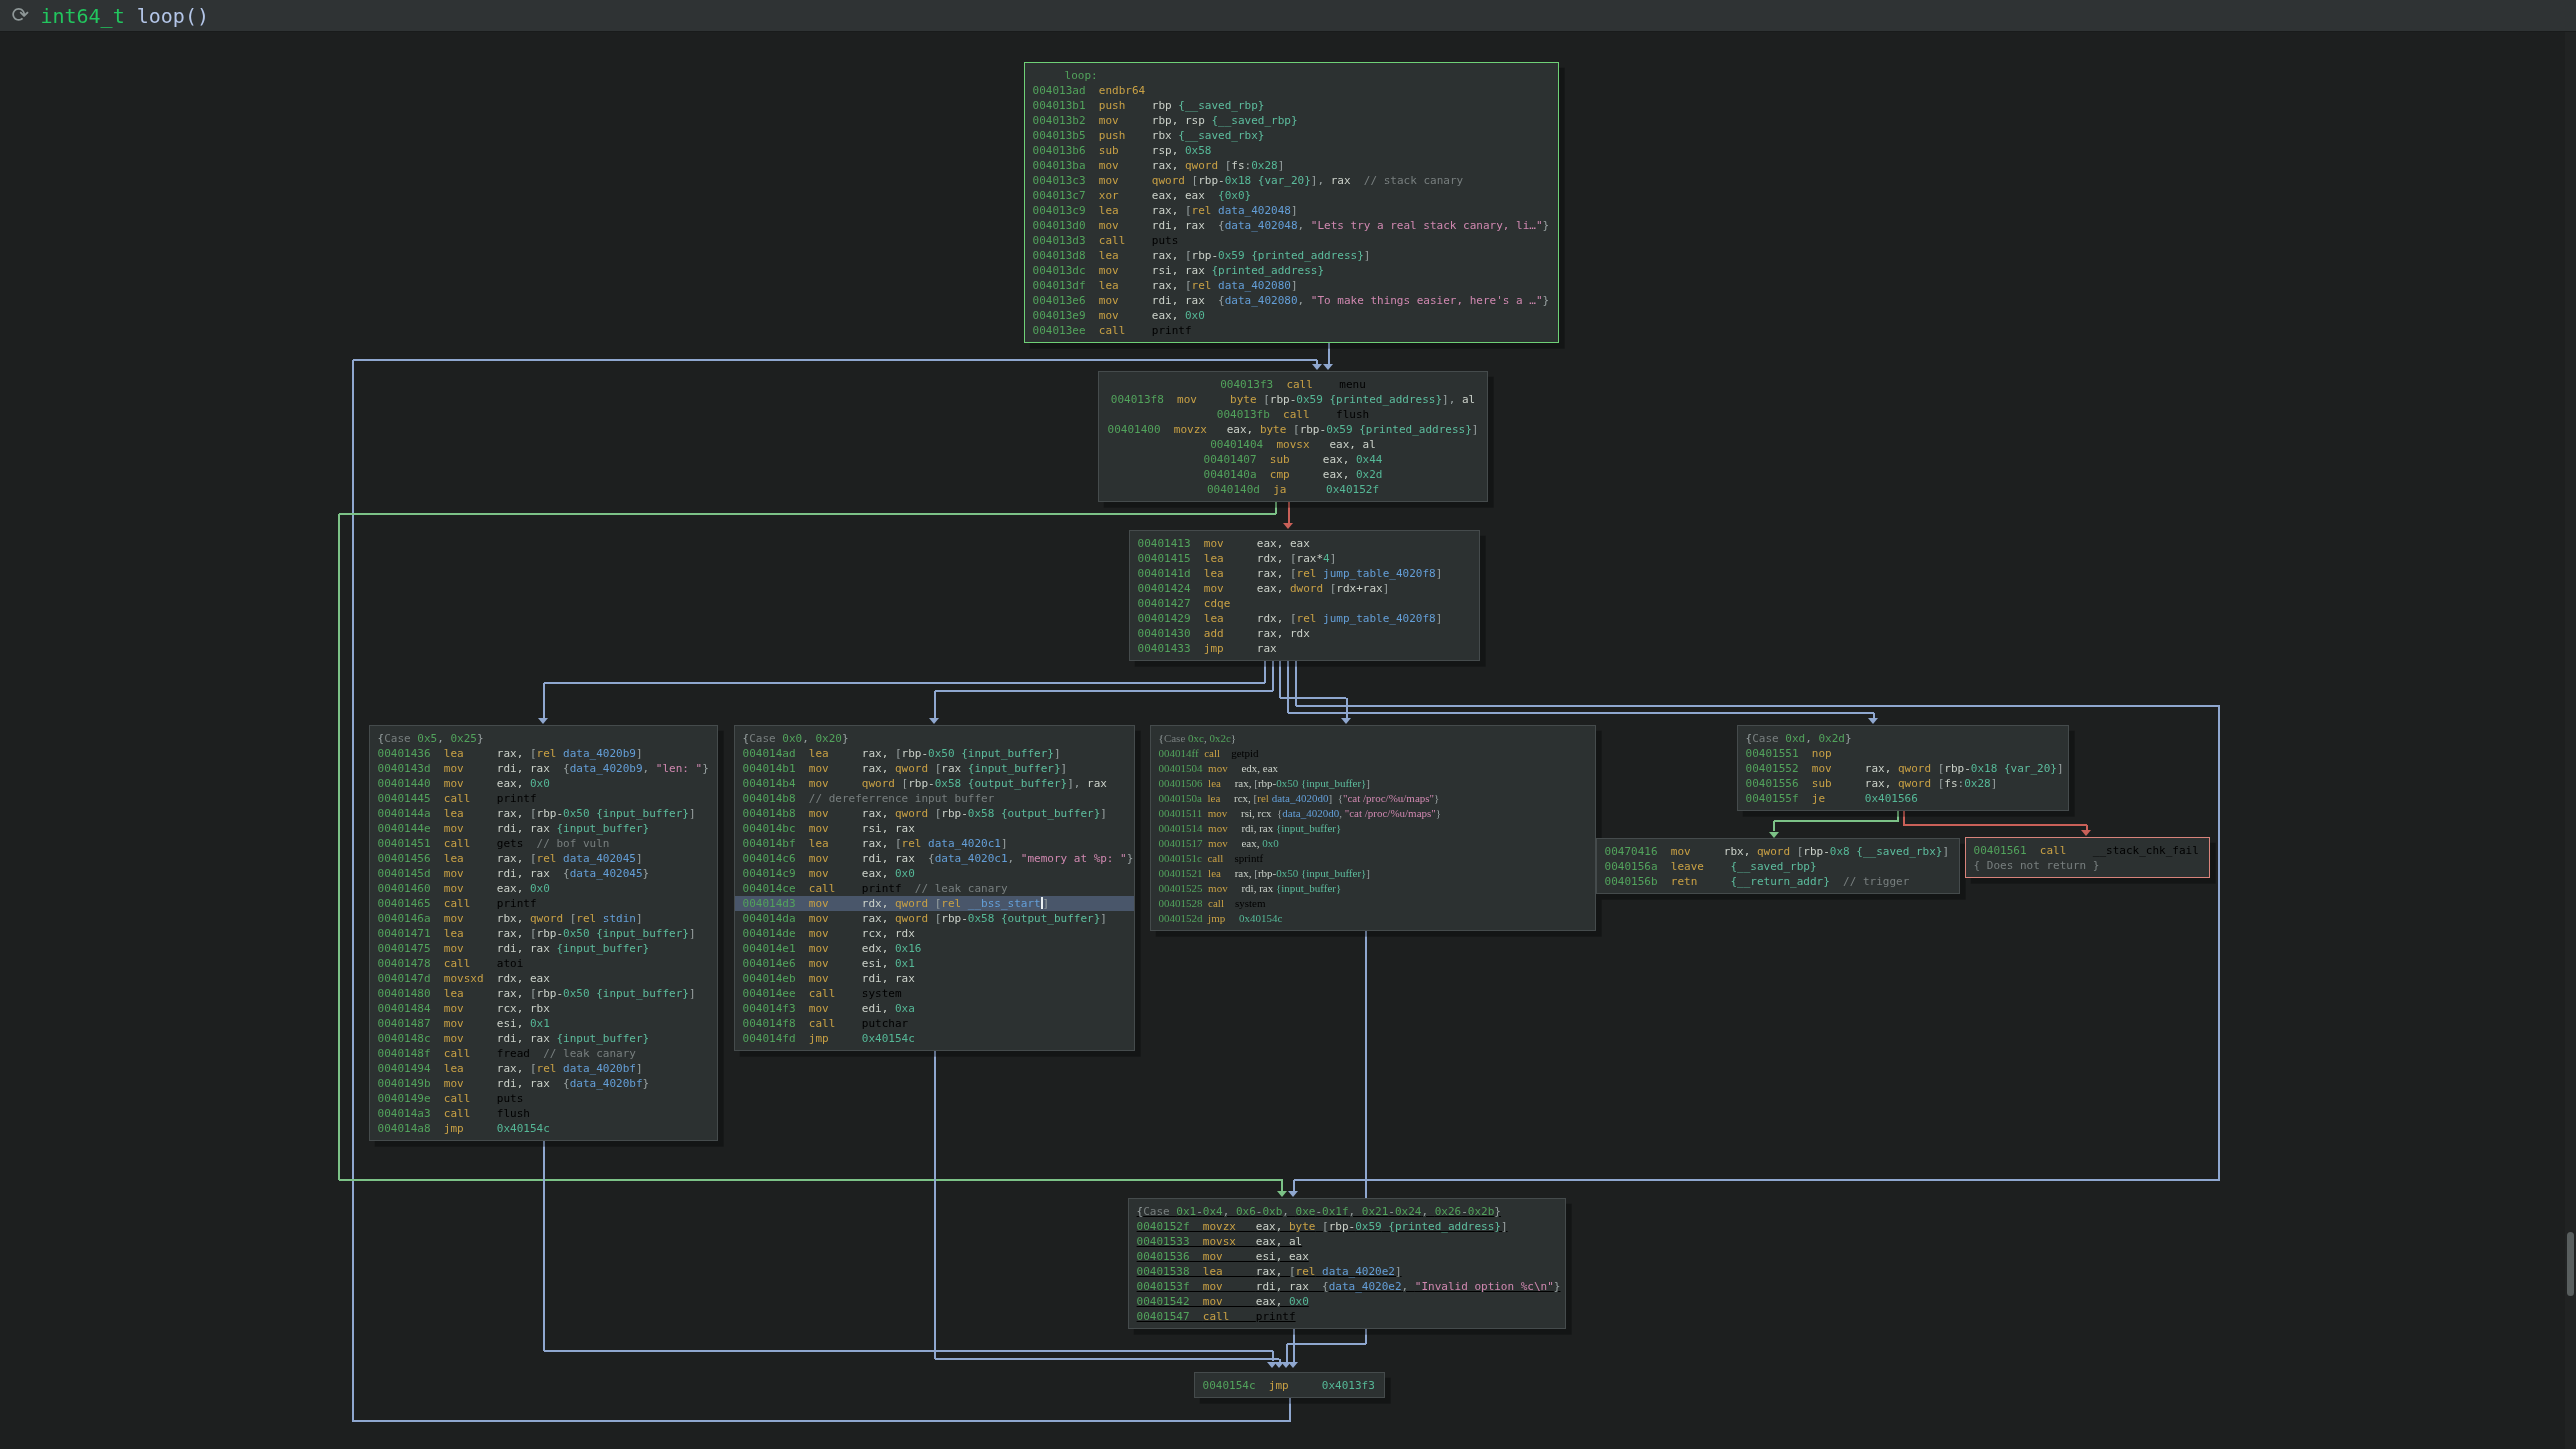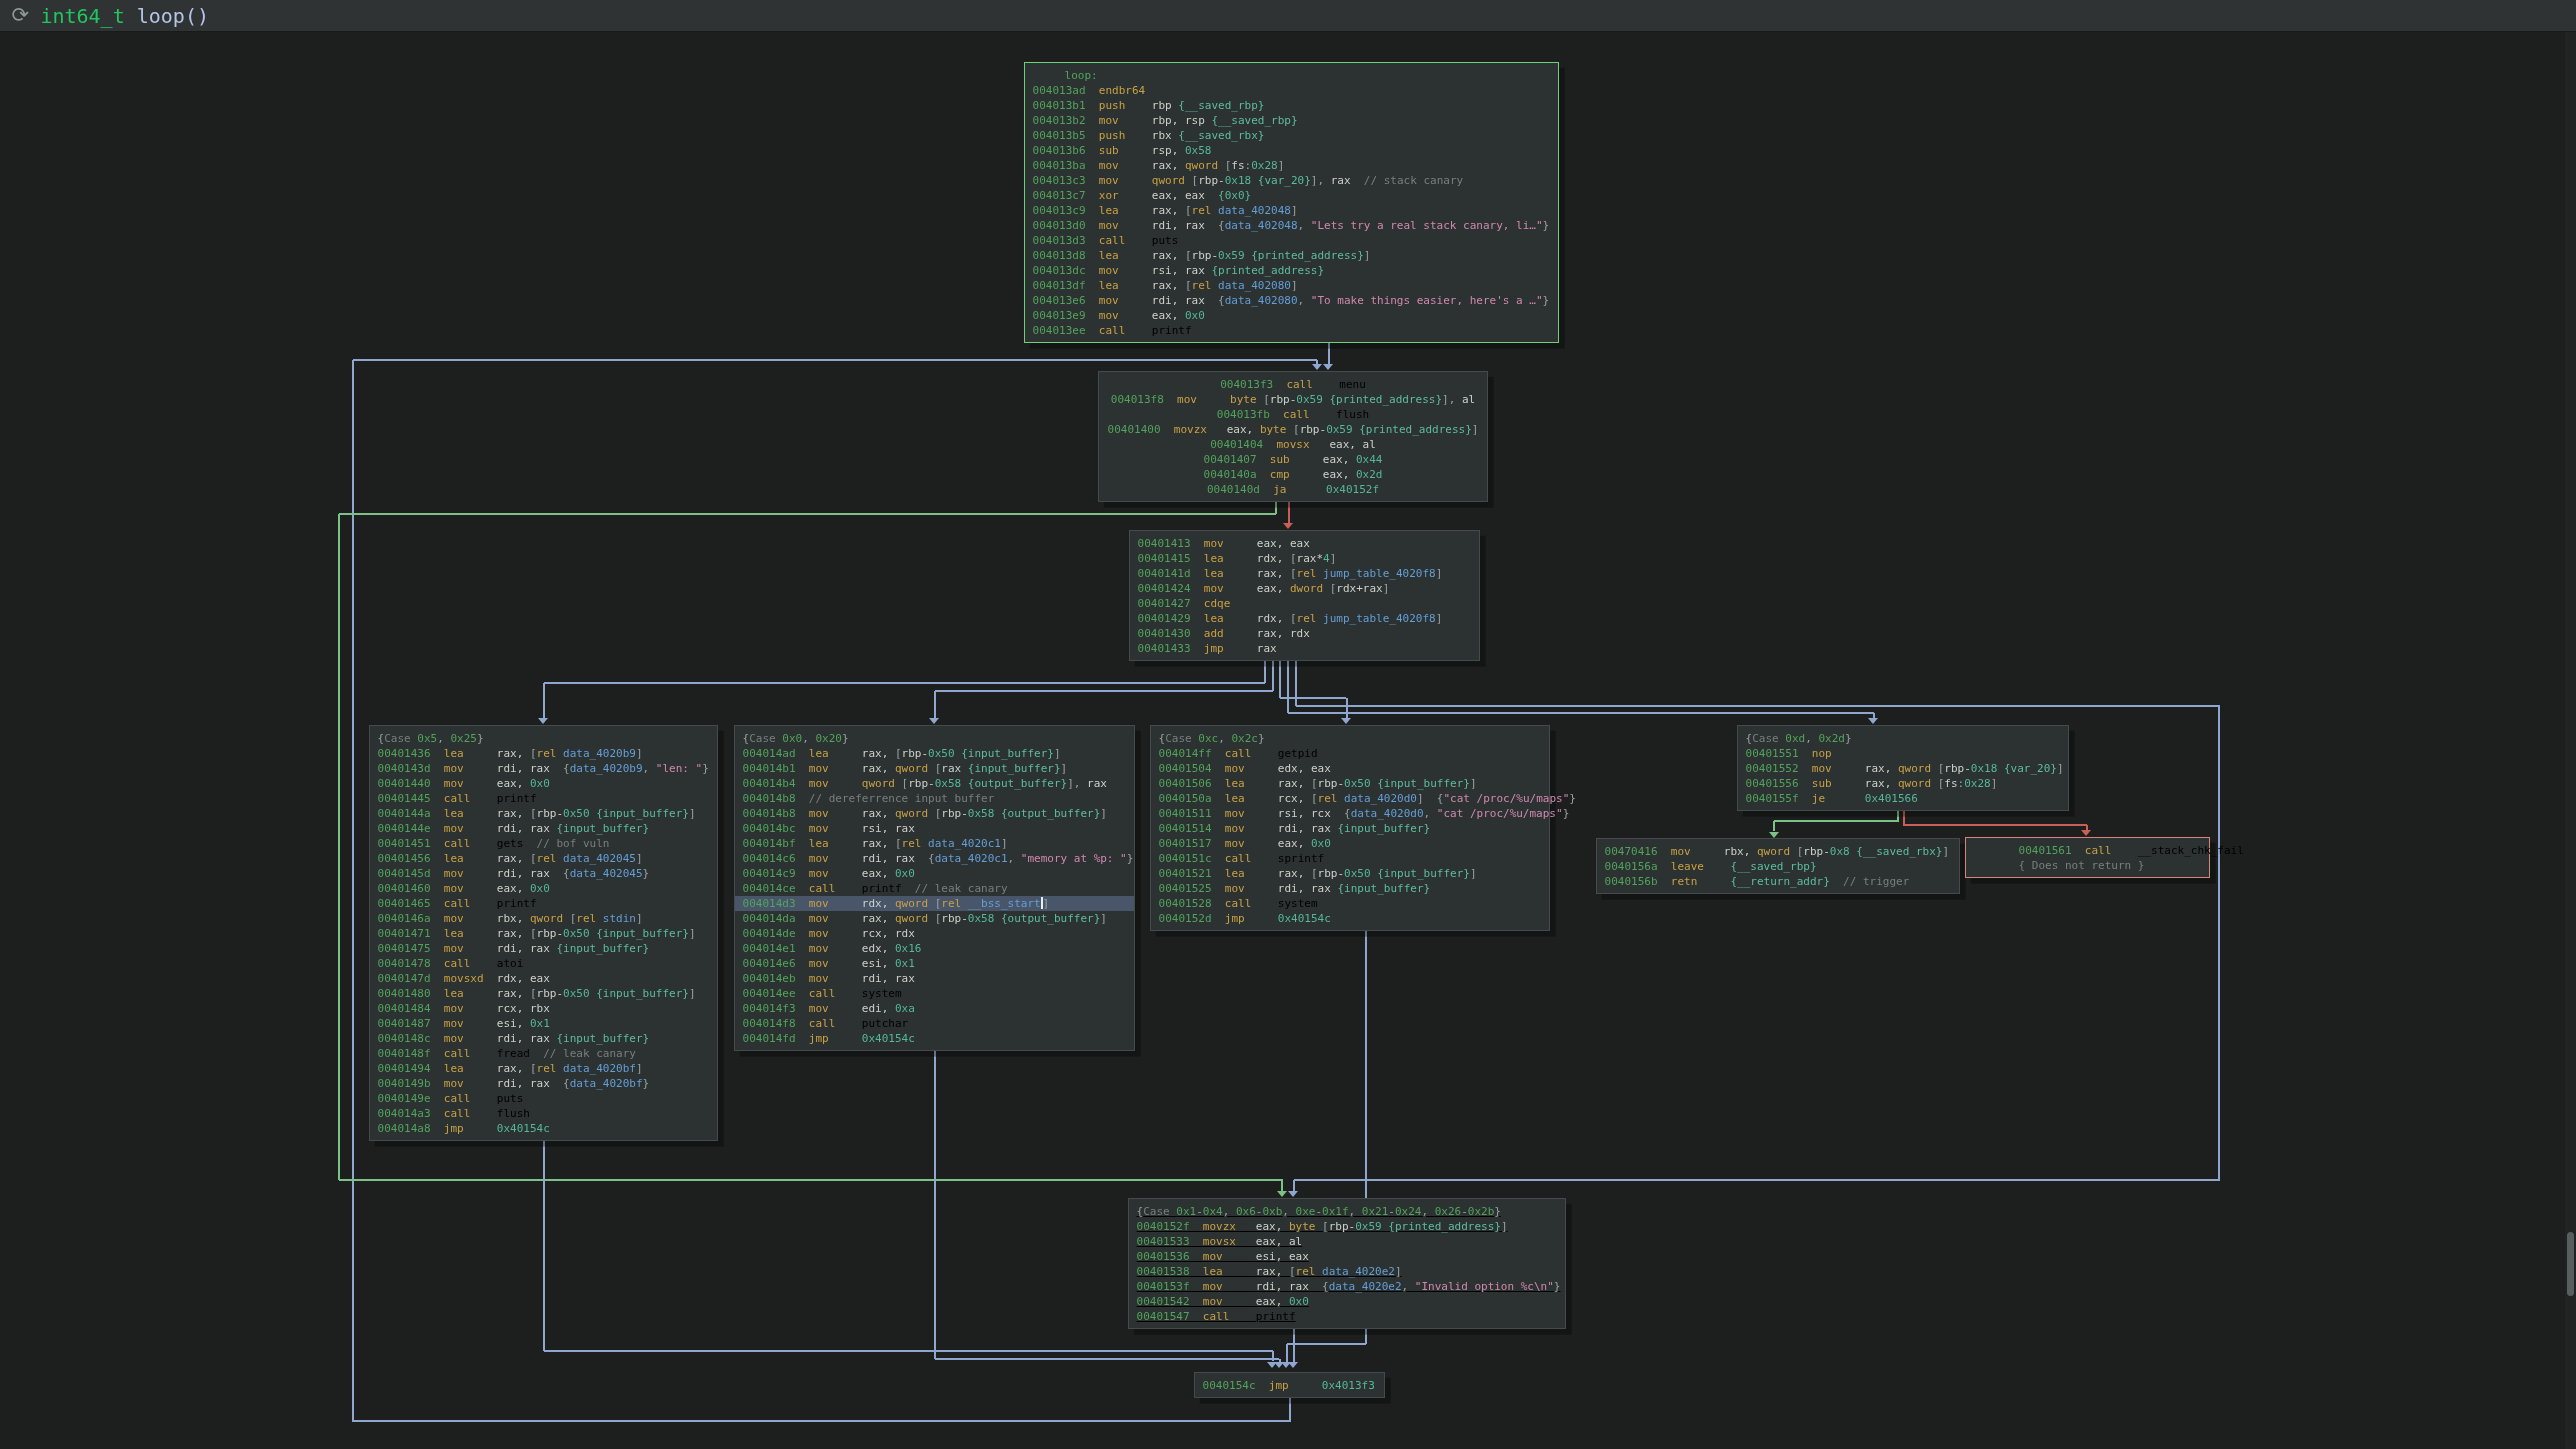--- a/index.html
+++ b/index.html
@@ -189,21 +189,21 @@
         <div class="row"><span class="tk-a">004014da  </span><span class="tk-m">mov     </span><span class="tk-r">rax, </span><span class="tk-k">qword</span><span class="tk-p"> [</span><span class="tk-r">rbp</span><span class="tk-w">-</span><span class="tk-n">0x58</span><span class="tk-v"> {output_buffer}</span><span class="tk-p">]</span></div>
         <div class="row"><span class="tk-a">004014de  </span><span class="tk-m">mov     </span><span class="tk-r">rcx, rdx</span></div>
         <div class="row"><span class="tk-a">004014e1  </span><span class="tk-m">mov     </span><span class="tk-r">edx, </span><span class="tk-n">0x16</span></div>
         <div class="row"><span class="tk-a">004014e6  </span><span class="tk-m">mov     </span><span class="tk-r">esi, </span><span class="tk-n">0x1</span></div>
         <div class="row"><span class="tk-a">004014eb  </span><span class="tk-m">mov     </span><span class="tk-r">rdi, rax</span></div>
         <div class="row"><span class="tk-a">004014ee  </span><span class="tk-m">call    </span><span class="tk-f">system</span></div>
         <div class="row"><span class="tk-a">004014f3  </span><span class="tk-m">mov     </span><span class="tk-r">edi, </span><span class="tk-n">0xa</span></div>
         <div class="row"><span class="tk-a">004014f8  </span><span class="tk-m">call    </span><span class="tk-f">putchar</span></div>
         <div class="row"><span class="tk-a">004014fd  </span><span class="tk-m">jmp     </span><span class="tk-j">0x40154c</span></div>
       </div>
-      <div class="block" style="left: 1150px; top: 725px; width: 400px;">
+      <div class="block" style="left: 1150px; top: 725px; width: 446px; font-family: Liberation Serif, serif;">
         <div class="row"><span class="tk-p">{</span><span class="tk-c">Case </span><span class="tk-g">0xc</span><span class="tk-p">, </span><span class="tk-g">0x2c</span><span class="tk-p">}</span></div>
         <div class="row"><span class="tk-a">004014ff  </span><span class="tk-m">call    </span><span class="tk-f">getpid</span></div>
         <div class="row"><span class="tk-a">00401504  </span><span class="tk-m">mov     </span><span class="tk-r">edx, eax</span></div>
         <div class="row"><span class="tk-a">00401506  </span><span class="tk-m">lea     </span><span class="tk-r">rax, </span><span class="tk-p">[</span><span class="tk-r">rbp</span><span class="tk-w">-</span><span class="tk-n">0x50</span><span class="tk-v"> {input_buffer}</span><span class="tk-p">]</span></div>
         <div class="row"><span class="tk-a">0040150a  </span><span class="tk-m">lea     </span><span class="tk-r">rcx, </span><span class="tk-p">[</span><span class="tk-k">rel</span><span class="tk-s"> data_4020d0</span><span class="tk-p">]  {</span><span class="tk-t">"cat /proc/%u/maps"</span><span class="tk-p">}</span></div>
         <div class="row"><span class="tk-a">00401511  </span><span class="tk-m">mov     </span><span class="tk-r">rsi, rcx</span><span class="tk-p">  {</span><span class="tk-s">data_4020d0</span><span class="tk-p">, </span><span class="tk-t">"cat /proc/%u/maps"</span><span class="tk-p">}</span></div>
         <div class="row"><span class="tk-a">00401514  </span><span class="tk-m">mov     </span><span class="tk-r">rdi, rax</span><span class="tk-v"> {input_buffer}</span></div>
         <div class="row"><span class="tk-a">00401517  </span><span class="tk-m">mov     </span><span class="tk-r">eax, </span><span class="tk-n">0x0</span></div>
         <div class="row"><span class="tk-a">0040151c  </span><span class="tk-m">call    </span><span class="tk-f">sprintf</span></div>
         <div class="row"><span class="tk-a">00401521  </span><span class="tk-m">lea     </span><span class="tk-r">rax, </span><span class="tk-p">[</span><span class="tk-r">rbp</span><span class="tk-w">-</span><span class="tk-n">0x50</span><span class="tk-v"> {input_buffer}</span><span class="tk-p">]</span></div>
@@ -216,21 +216,21 @@
         <div class="row"><span class="tk-a">00401551  </span><span class="tk-m">nop</span></div>
         <div class="row"><span class="tk-a">00401552  </span><span class="tk-m">mov     </span><span class="tk-r">rax, </span><span class="tk-k">qword</span><span class="tk-p"> [</span><span class="tk-r">rbp</span><span class="tk-w">-</span><span class="tk-n">0x18</span><span class="tk-v"> {var_20}</span><span class="tk-p">]</span></div>
         <div class="row"><span class="tk-a">00401556  </span><span class="tk-m">sub     </span><span class="tk-r">rax, </span><span class="tk-k">qword</span><span class="tk-p"> [</span><span class="tk-r">fs</span><span class="tk-p">:</span><span class="tk-n">0x28</span><span class="tk-p">]</span></div>
         <div class="row"><span class="tk-a">0040155f  </span><span class="tk-m">je      </span><span class="tk-j">0x401566</span></div>
       </div>
       <div class="block" style="left: 1596px; top: 838px; width: 364px;">
         <div class="row"><span class="tk-a">00470416  </span><span class="tk-m">mov     </span><span class="tk-r">rbx, </span><span class="tk-k">qword</span><span class="tk-p"> [</span><span class="tk-r">rbp</span><span class="tk-w">-</span><span class="tk-n">0x8</span><span class="tk-v"> {__saved_rbx}</span><span class="tk-p">]</span></div>
         <div class="row"><span class="tk-a">0040156a  </span><span class="tk-m">leave   </span><span class="tk-v"> {__saved_rbp}</span></div>
         <div class="row"><span class="tk-a">0040156b  </span><span class="tk-m">retn    </span><span class="tk-v"> {__return_addr}</span><span class="tk-c">  // trigger</span></div>
       </div>
-      <div class="block border-red" style="left: 1965px; top: 837px; width: 245px; padding-left: 45px;">
+      <div class="block border-red" style="left: 1965px; top: 837px; width: 245px;">
         <div class="row"><span class="tk-a">00401561  </span><span class="tk-m">call    </span><span class="tk-f">__stack_chk_fail</span></div>
         <div class="row"><span class="tk-c">{ Does not return }</span></div>
       </div>
       <div class="block" style="left: 1128px; top: 1198px; width: 438px; text-decoration: underline;">
         <div class="row"><span class="tk-p">{</span><span class="tk-c">Case </span><span class="tk-g">0x1</span><span class="tk-p">-</span><span class="tk-g">0x4</span><span class="tk-p">, </span><span class="tk-g">0x6</span><span class="tk-p">-</span><span class="tk-g">0xb</span><span class="tk-p">, </span><span class="tk-g">0xe</span><span class="tk-p">-</span><span class="tk-g">0x1f</span><span class="tk-p">, </span><span class="tk-g">0x21</span><span class="tk-p">-</span><span class="tk-g">0x24</span><span class="tk-p">, </span><span class="tk-g">0x26</span><span class="tk-p">-</span><span class="tk-g">0x2b</span><span class="tk-p">}</span></div>
         <div class="row"><span class="tk-a">0040152f  </span><span class="tk-m">movzx   </span><span class="tk-r">eax, </span><span class="tk-k">byte</span><span class="tk-p"> [</span><span class="tk-r">rbp</span><span class="tk-w">-</span><span class="tk-n">0x59</span><span class="tk-v"> {printed_address}</span><span class="tk-p">]</span></div>
         <div class="row"><span class="tk-a">00401533  </span><span class="tk-m">movsx   </span><span class="tk-r">eax, al</span></div>
         <div class="row"><span class="tk-a">00401536  </span><span class="tk-m">mov     </span><span class="tk-r">esi, eax</span></div>
         <div class="row"><span class="tk-a">00401538  </span><span class="tk-m">lea     </span><span class="tk-r">rax, </span><span class="tk-p">[</span><span class="tk-k">rel</span><span class="tk-s"> data_4020e2</span><span class="tk-p">]</span></div>
         <div class="row"><span class="tk-a">0040153f  </span><span class="tk-m">mov     </span><span class="tk-r">rdi, rax</span><span class="tk-p">  {</span><span class="tk-s">data_4020e2</span><span class="tk-p">, </span><span class="tk-t">"Invalid option %c\n"</span><span class="tk-p">}</span></div>

